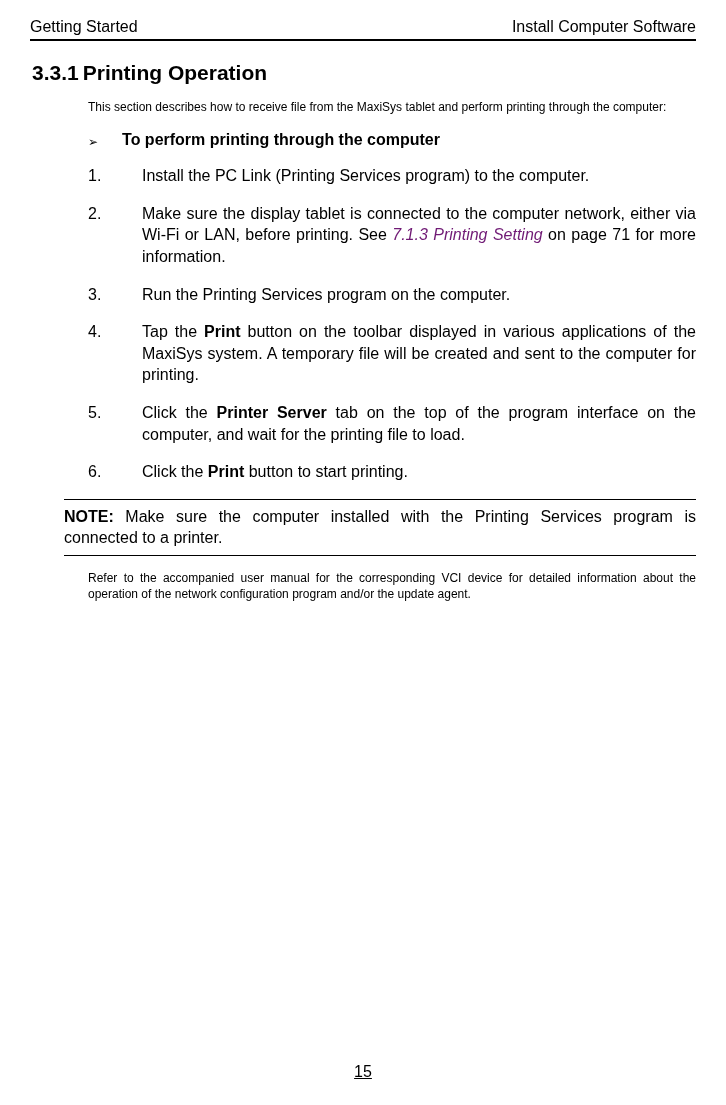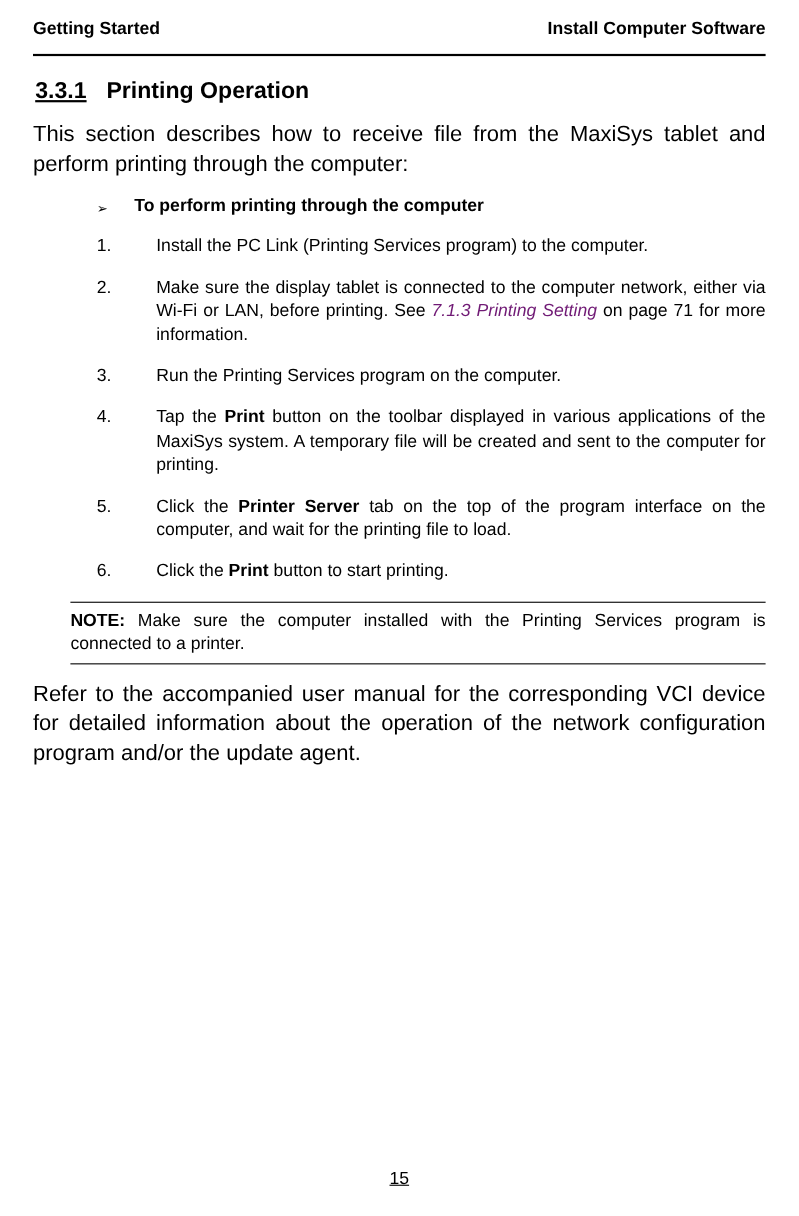--- a/index.html
+++ b/index.html
@@ -15,40 +15,40 @@
       color: #000;
       position: relative;
       padding: 0;
     }
     .page {
       padding: 18px 30px 0 30px;
     }
     .header-row {
       display: flex;
       justify-content: space-between;
-      font-weight: bold;
+      font-weight: normal;
       font-size: 16px;
       border-bottom: 2px solid #000;
-      padding-bottom: 13px;
+      padding-bottom: 3px;
       margin-bottom: 20px;
     }
     .section-heading {
       font-size: 21px;
       font-weight: bold;
       margin-bottom: 14px;
       margin-left: 2px;
     }
     .sec-number {
       display: inline-block;
-      margin-right: 18px;
-      text-decoration: underline;
+      margin-right: 4px;
     }
     .body-text {
-      font-size: 20px;
+      font-size: 12px;
       line-height: 1.35;
+      margin-left: 58px;
       text-align: justify;
       margin-bottom: 16px;
     }
     .bullet-row {
       display: flex;
       margin-left: 58px;
       margin-bottom: 16px;
     }
     .bullet-icon {
       font-size: 12px;

